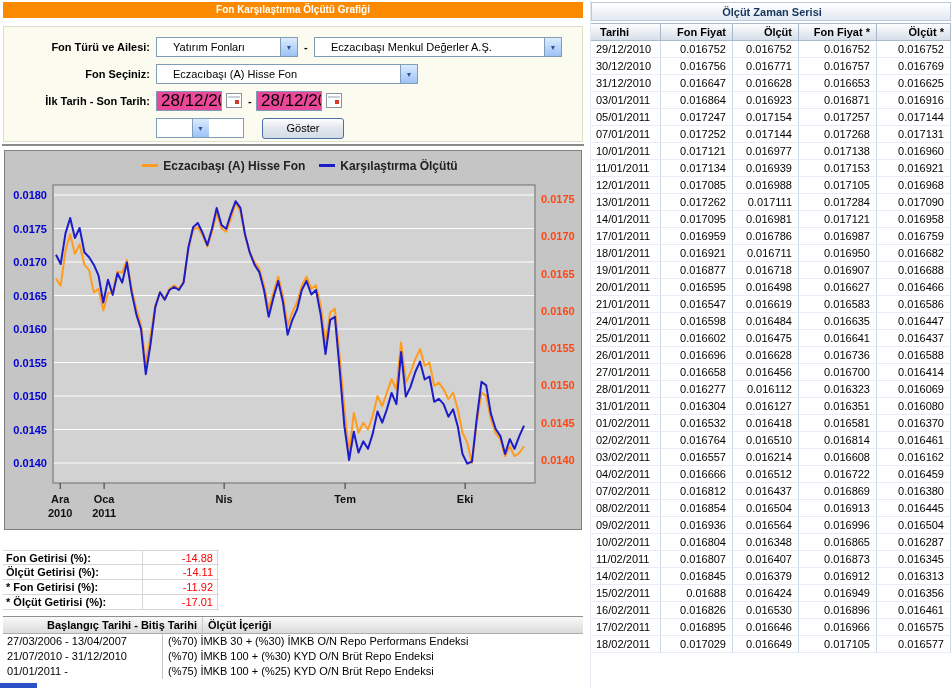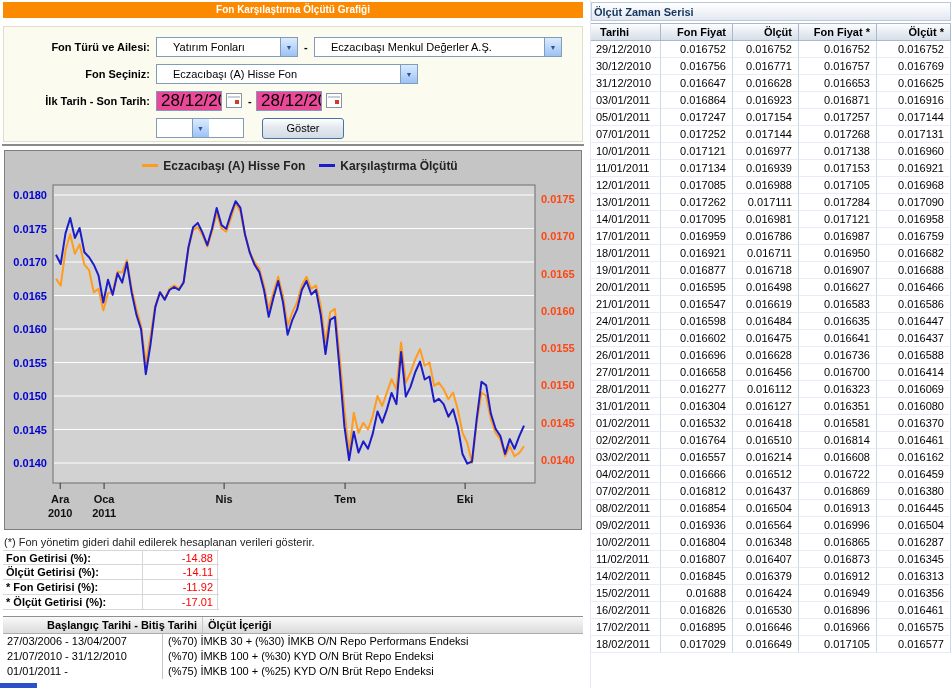--- a/index.html
+++ b/index.html
@@ -76,21 +76,21 @@
   .bench-row { display:flex; height:15px; line-height:15px; }
   .bh-c0,.br-c0 { width:160px; padding-left:4px; border-right:1px solid #C6C6C6; }
   .bh-c1,.br-c1 { flex:1; padding-left:5px; }
   .partial-strip { position:absolute; left:0; top:683px; width:37px; height:5px; background:#2B50C8; }
 
   
   .right-panel { position:absolute; left:590px; top:0; width:362px; height:688px; border-left:1px solid #E4EAF2; }
   .rp-title {
     position:absolute; left:0; top:2px; width:360px; height:19px; line-height:18px;
     background:linear-gradient(#FFFFFF,#E2E8F1); border:1px solid #BCC9DA;
-    font-weight:bold; color:#17365D; padding-left:2px;
+    font-weight:bold; color:#17365D; padding-left:2px;text-align:center;
   }
   .rp-head { position:absolute; left:0; top:23px; width:360px; height:18px; display:flex;
     background:linear-gradient(#FCFDFE,#D6DEE9); border-top:1px solid #AAB8CC; border-bottom:1px solid #AAB8CC;
     font-weight:bold; line-height:16px; }
   .rp-head > div { border-right:1px solid #AAB8CC;padding-left:9px; }
   .rp-body { position:absolute; left:0; top:41px; width:360px; }
   .ts-row { display:flex; height:17px; line-height:16px; }
   .ts-row > div { border-right:1px solid #C9D8EA; border-bottom:1px solid #E6EDF6; }
   .c0 { width:70px; padding-left:5px; text-align:left; }
   .c1 { width:72px; text-align:right; padding-right:6px; }
@@ -182,21 +182,20 @@
           <line x1="219.10999999999999" y1="332" x2="219.10999999999999" y2="338" stroke="#333" stroke-width="1"></line>
           <text x="219.10999999999999" y="352" text-anchor="middle" fill="#111" font-size="11" font-weight="bold" font-family="Liberation Sans, sans-serif">Nis</text>
           <line x1="340.092" y1="332" x2="340.092" y2="338" stroke="#333" stroke-width="1"></line>
           <text x="340.092" y="352" text-anchor="middle" fill="#111" font-size="11" font-weight="bold" font-family="Liberation Sans, sans-serif">Tem</text>
           <line x1="460.11" y1="332" x2="460.11" y2="338" stroke="#333" stroke-width="1"></line>
           <text x="460.11" y="352" text-anchor="middle" fill="#111" font-size="11" font-weight="bold" font-family="Liberation Sans, sans-serif">Eki</text>
         </svg>
       <div class="chart-legend"><span class="leg-dash" style="background: rgb(255, 156, 30);"></span><span>Eczacıbaşı (A) Hisse Fon</span><span class="leg-dash" style="background: rgb(28, 28, 200);"></span><span>Karşılaştırma Ölçütü</span></div>
     </div>
 
-    <div class="note">(*) Fon yönetim gideri dahil edilerek hesaplanan verileri gösterir.</div>
 
     <div class="returns-table">
         <div class="ret-row">
           <div class="ret-label">Fon Getirisi (%):</div>
           <div class="ret-value">-14.88</div>
         </div>
         <div class="ret-row">
           <div class="ret-label">Ölçüt Getirisi (%):</div>
           <div class="ret-value">-14.11</div>
         </div>

